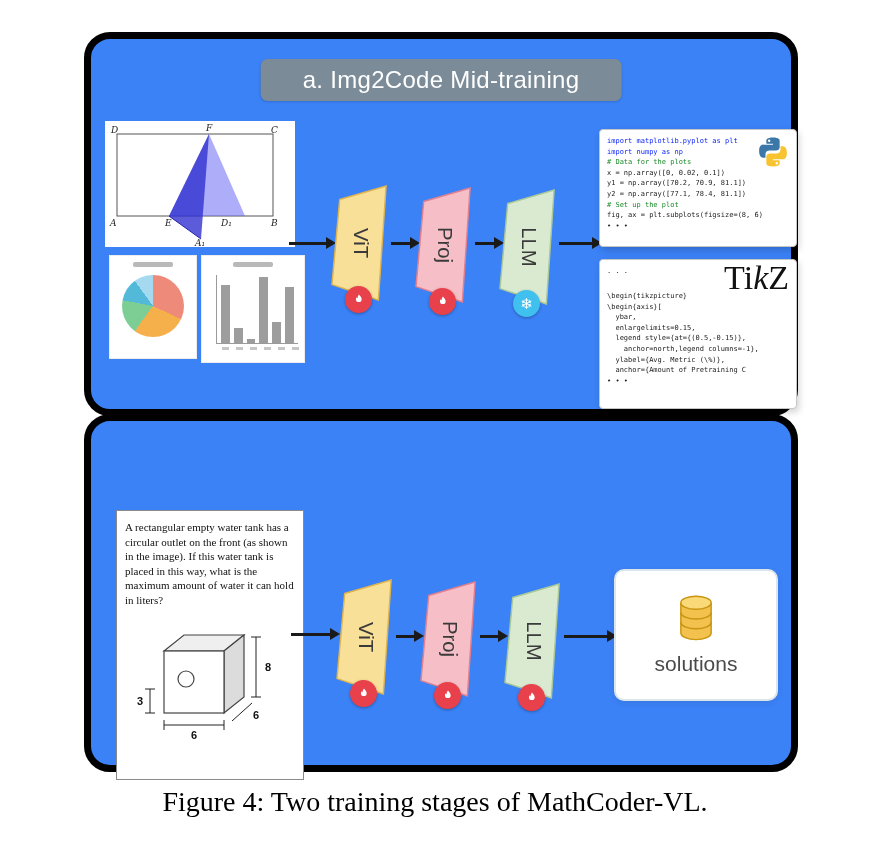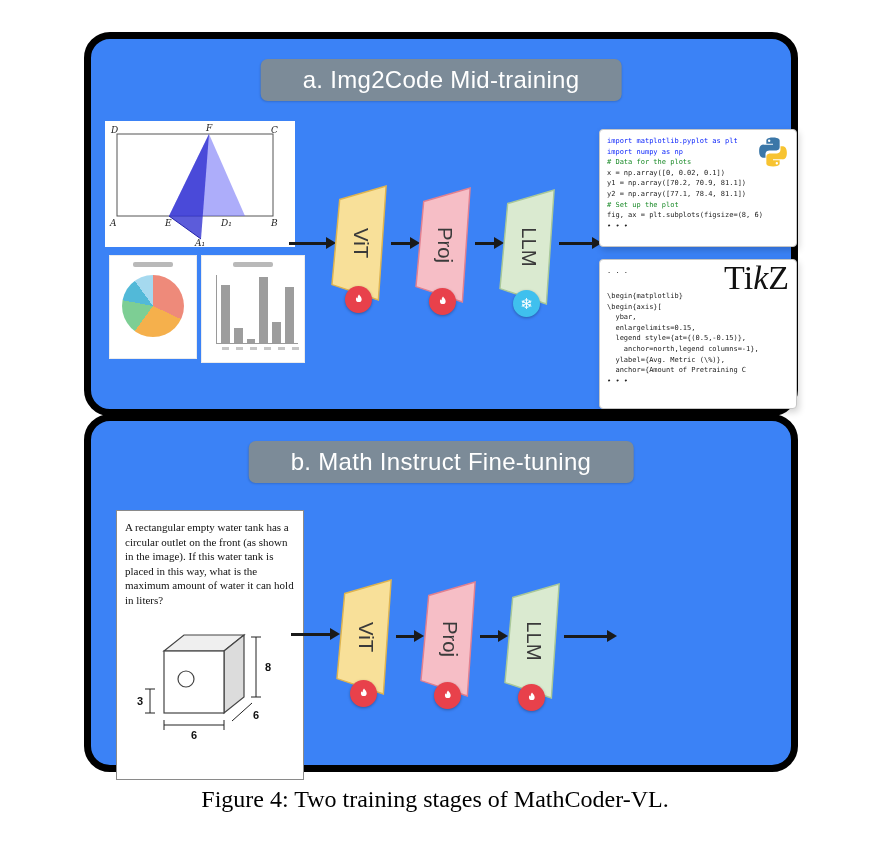--- a/index.html
+++ b/index.html
@@ -67,21 +67,21 @@
   .problem-text{font-family:"Liberation Serif",serif;font-size:11px;line-height:14.5px;color:#111;}
   .solutions-card{
     position:absolute;background:#fff;border:2px solid #dde5ec;border-radius:10px;
     box-shadow:0 2px 6px rgba(0,0,0,.08);
     display:flex;flex-direction:column;align-items:center;justify-content:center;gap:8px;
   }
   .solutions-label{font-size:21px;color:#4a4a4a;}
 
   
   .caption{position:absolute;top:786px;width:100%;text-align:center;
-    font-family:"Liberation Serif",serif;font-size:24px;color:#000;}
+    font-family:"Liberation Serif",serif;font-size:28px;color:#000;}
 
   .geo-label{font-family:"DejaVu Serif",serif;font-style:italic;font-size:9px;fill:#222;}
   .dim-label{font-family:"Liberation Sans",sans-serif;font-weight:bold;font-size:11px;fill:#111;}
 </style>
 </head>
 <body>
 
 <div class="figure">
 
   <div class="panel panel-a">
@@ -171,34 +171,33 @@
         <path fill="#3b77a8" d="M11.9 1.8c-4.9 0-4.6 2.1-4.6 2.1v2.2h4.7v.7H5.4S2.2 6.4 2.2 11.3c0 4.9 2.8 4.7 2.8 4.7h1.7v-2.3s-.1-2.8 2.7-2.8h4.7s2.6 0 2.6-2.5V4.1s.4-2.3-4.8-2.3zM9.3 3.2a.85.85 0 1 1 0 1.7.85.85 0 0 1 0-1.7z"></path>
         <path fill="#f7c331" d="M12.1 22.2c4.9 0 4.6-2.1 4.6-2.1v-2.2H12v-.7h6.6s3.2.4 3.2-4.5c0-4.9-2.8-4.7-2.8-4.7h-1.7v2.3s.1 2.8-2.7 2.8h-4.7s-2.6 0-2.6 2.5v4.3s-.4 2.3 4.8 2.3zm2.6-1.4a.85.85 0 1 1 0-1.7.85.85 0 0 1 0 1.7z"></path>
       </svg>
     </div>
 
     <div class="code-card" style="left:508px;top:212px;width:182px;height:136px;">
       <div class="tikz-head">
         <span class="ln">. . .</span>
         <span class="tikz-logo"><span>Ti</span><span class="k">k</span><span>Z</span></span>
       </div>
-      <div class="ln">\begin{matplotlib}</div>
+      <div class="ln">\begin{tikzpicture}</div>
       <div class="ln">\begin{axis}[</div>
       <div class="ln">  ybar,</div>
       <div class="ln">  enlargelimits=0.15,</div>
       <div class="ln">  legend style={at={(0.5,-0.15)},</div>
       <div class="ln">    anchor=north,legend columns=-1},</div>
       <div class="ln">  ylabel={Avg. Metric (\%)},</div>
       <div class="ln">  anchor={Amount of Pretraining C</div>
       <div class="ln">• • •</div>
     </div>
   </div>
 
   <div class="panel panel-b">
-    <div class="panel-header">b. Math Instruct Fine-tuning</div>
 
     <div class="problem-card" style="left:25px;top:89px;width:170px;height:240px;">
       <div class="problem-text">A rectangular empty water tank has a circular outlet on the front (as shown in the image). If this water tank is placed in this way, what is the maximum amount of water it can hold in liters?</div>
       <svg width="152" height="130" viewBox="0 0 152 130" style="display:block;margin:4px auto 0;">
         <polygon points="30,40 50,24 110,24 90,40" fill="#efefef" stroke="#444" stroke-width="1.2"></polygon>
         <polygon points="90,40 110,24 110,86 90,102" fill="#dcdcdc" stroke="#444" stroke-width="1.2"></polygon>
         <rect x="30" y="40" width="60" height="62" fill="#fff" stroke="#444" stroke-width="1.2"></rect>
         <circle cx="52" cy="68" r="8" fill="#fff" stroke="#444" stroke-width="1.2"></circle>
 
         <line x1="122" y1="26" x2="122" y2="86" stroke="#222" stroke-width="1"></line>
@@ -248,16 +247,25 @@
       <svg width="18" height="18" viewBox="0 0 27 27">
           <path d="M13.5 5.2c1.9 2.5 4 4.5 4 7.1a4.3 4.3 0 0 1-8.6 0c0-1 .3-1.95.9-2.95.38.82.93 1.37 1.65 1.65-.22-1.87.33-3.95 2.05-5.8z" fill="#fff"></path>
         </svg>
     </div>
     <div class="badge badge-fire" style="left:427px;top:263px;">
       <svg width="18" height="18" viewBox="0 0 27 27">
           <path d="M13.5 5.2c1.9 2.5 4 4.5 4 7.1a4.3 4.3 0 0 1-8.6 0c0-1 .3-1.95.9-2.95.38.82.93 1.37 1.65 1.65-.22-1.87.33-3.95 2.05-5.8z" fill="#fff"></path>
         </svg>
     </div>
 
+    <div class="solutions-card" style="left:523px;top:148px;width:160px;height:128px;">
+      <svg width="52" height="50" viewBox="0 0 48 46">
+        <path d="M10 8 v28 a14 6 0 0 0 28 0 V8" fill="#f2c14e" stroke="#c9940f" stroke-width="1.3"></path>
+        <path d="M10 17 a14 6 0 0 0 28 0" fill="none" stroke="#c9940f" stroke-width="1.3"></path>
+        <path d="M10 26 a14 6 0 0 0 28 0" fill="none" stroke="#c9940f" stroke-width="1.3"></path>
+        <ellipse cx="24" cy="8" rx="14" ry="6" fill="#f9d978" stroke="#c9940f" stroke-width="1.3"></ellipse>
+      </svg>
+      <div class="solutions-label">solutions</div>
+    </div>
   </div>
 
   <div class="caption">Figure 4: Two training stages of MathCoder-VL.</div>
 </div>
 
 </body></html>

